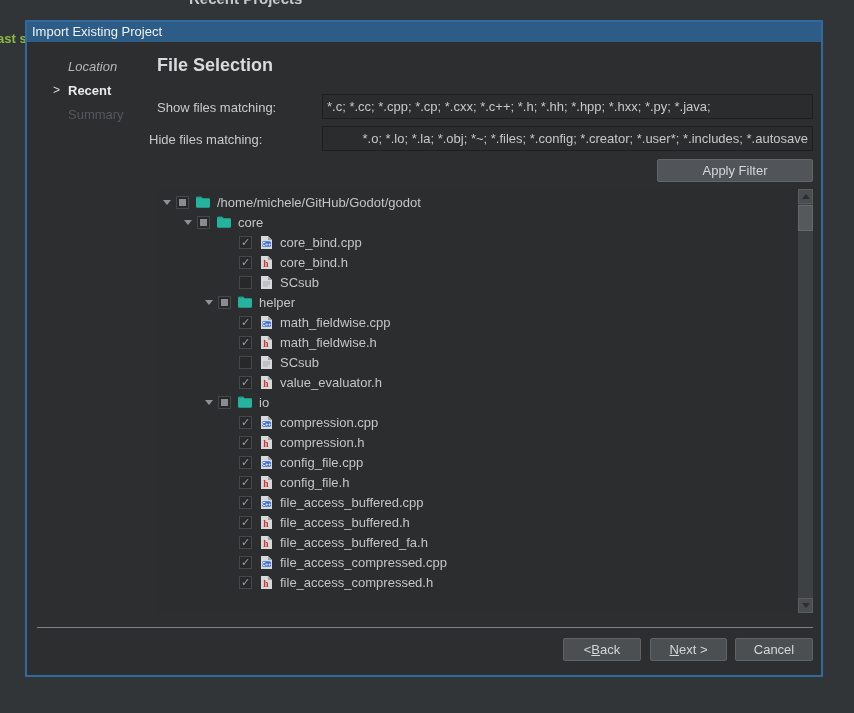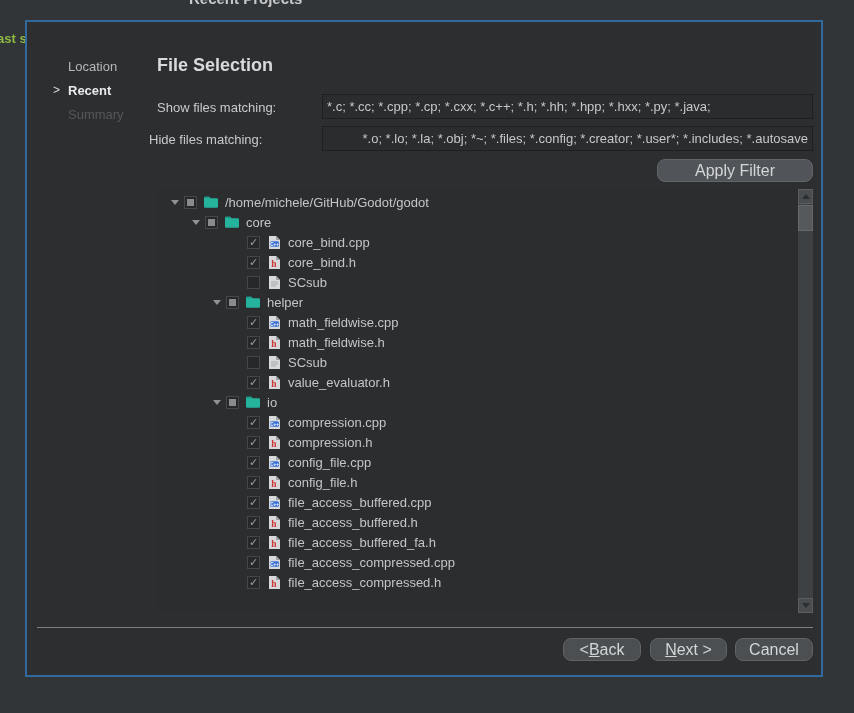--- a/index.html
+++ b/index.html
@@ -28,56 +28,56 @@
     border:2px solid #336a9e;
   }
   .title-bar {
     position:absolute; left:0; top:0; width:794px; height:20px;
     background:#2d5c86; color:#eef1f3;
     line-height:20px; padding-left:5px; font-size:13px;
   }
   
   .step { position:absolute; height:16px; line-height:16px; }
   .step-marker { position:absolute; left:26px; top:61px; color:#d8dadb; font-size:12px; }
-  .step.done     { left:41px; top:37px; color:#b5b7b9; }
+  .step.done     { left:41px; top:37px; color:#b5b7b9;font-style:italic; }
   .step.current  { left:41px; top:61px; color:#e8eaeb; font-weight:bold; }
   .step.disabled { left:41px; top:85px; color:#55585a; }
   
   .heading {
     position:absolute; left:130px; top:33px;
     font-size:18px; font-weight:bold; color:#d8dadc;
   }
   .field-label { position:absolute; color:#c8cacb; }
   .lbl-show { left:130px; top:78px; }
   .lbl-hide { left:122px; top:110px; }
   .text-input {
     position:absolute; left:295px; width:491px; height:25px;
     background:#2a2c2d; border:1px solid #1d1f20;
     color:#c6c8c9; line-height:23px; padding:0 4px;
     white-space:nowrap; overflow:hidden; display:flex; align-items:center;
   }
   .inp-show { top:72px; }
   .inp-hide { top:104px; justify-content:flex-end; }
   .btn {
-    background:#4b4f52; border:1px solid #5f6366; border-radius:8px;
-    color:#d4d6d7; font-size:16px; text-align:center;
+    background:#4b4f52; border:1px solid #5f6366; border-radius:2px;
+    color:#d4d6d7; font-size:13px; text-align:center;
     display:flex; align-items:center; justify-content:center;
     font-family:inherit; cursor:default;
   }
   .btn-apply { position:absolute; left:630px; top:137px; width:156px; height:23px; background:#515559; border-color:#626669; }
   .btn-back   { position:absolute; left:536px; top:616px; width:78px; height:23px; }
   .btn-next   { position:absolute; left:623px; top:616px; width:77px; height:23px; }
   .btn-cancel { position:absolute; left:708px; top:616px; width:78px; height:23px; }
   .accel { text-decoration:underline; }
   
   .tree {
     position:absolute; left:130px; top:167px; width:656px; height:424px;
     background:#2b2d2f; overflow:hidden;
   }
-  .tree-rows { position:absolute; left:8px; top:3px; right:15px; }
+  .tree-rows { position:absolute; left:0; top:3px; right:15px; }
   .tree-row {
     display:flex; align-items:center; height:20px;
     color:#c3c5c6; font-size:13px; white-space:nowrap;
   }
   .expander { width:10px; height:10px; flex:none; margin-right:3px; position:relative; }
   .expander.open::after {
     content:''; position:absolute; left:0; top:3px;
     border-left:4px solid transparent; border-right:4px solid transparent;
     border-top:5px solid #8f9294;
   }
@@ -109,20 +109,23 @@
     background:#7d8082;
   }
 </style>
 </head>
 <body>
 
 <div class="bg-recent">Recent Projects</div>
 <div class="bg-left-text">ast s</div>
 
 <div class="dialog">
+  <div class="title-bar">
+    <span>Import Existing Project</span>
+  </div>
 
   <span class="step-marker">&gt;</span>
   <div class="step done">Location</div>
   <div class="step current">Recent</div>
   <div class="step disabled">Summary</div>
 
   <div class="heading">File Selection</div>
 
   <div class="field-label lbl-show">Show files matching:</div>
   <div class="text-input inp-show">*.c; *.cc; *.cpp; *.cp; *.cxx; *.c++; *.h; *.hh; *.hpp; *.hxx; *.py; *.java;</div>

